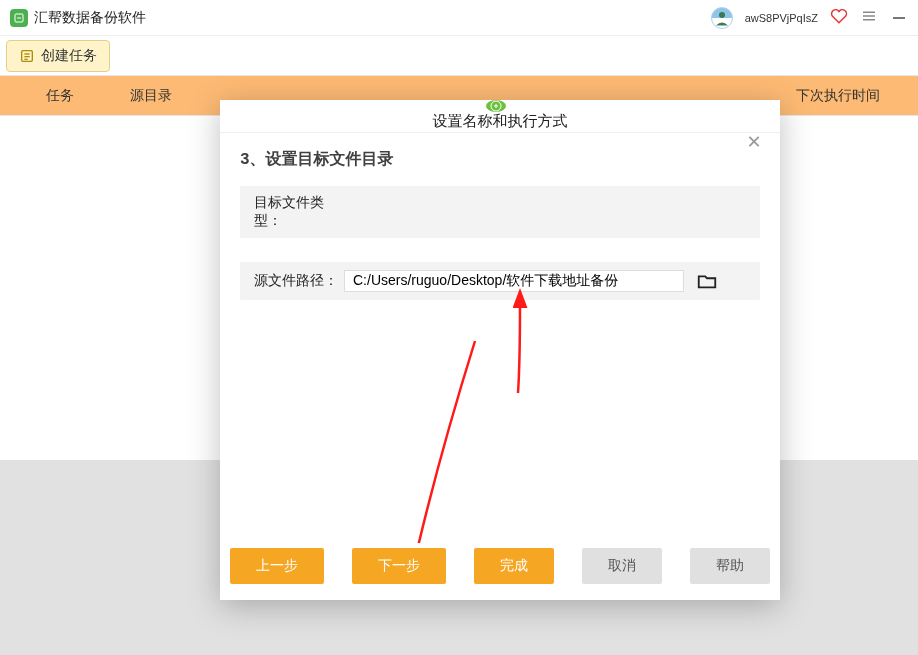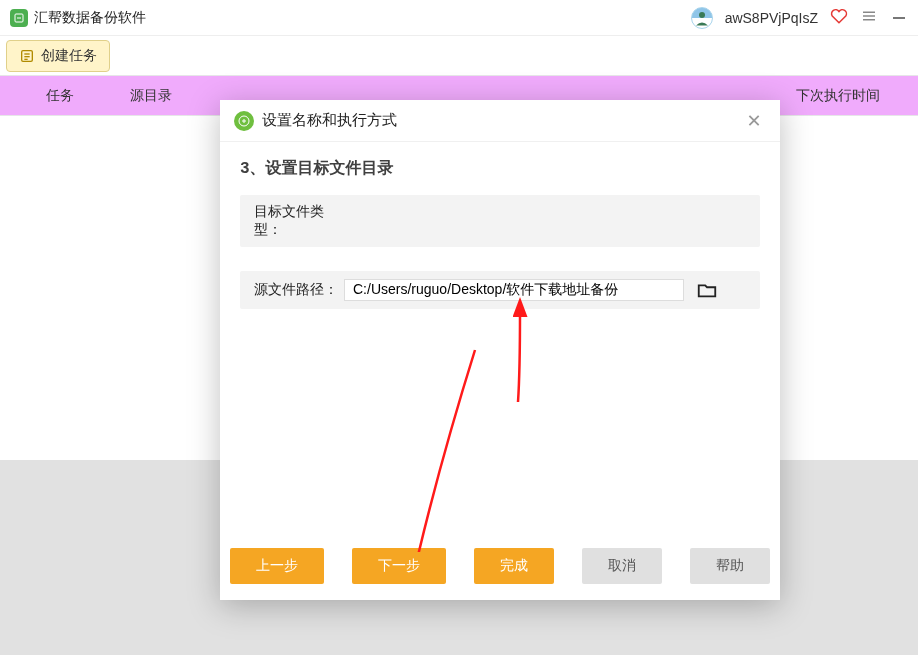--- a/index.html
+++ b/index.html
@@ -38,21 +38,21 @@
       gap: 12px;
     }
     .avatar {
       width: 22px; height: 22px;
       border-radius: 50%;
       background: linear-gradient(#8fc5e8 50%, #fff 50%);
       border: 1px solid #a8d4ec;
       display: flex; align-items: center; justify-content: center;
       overflow: hidden;
     }
-    .username { font-size: 14px; color: #333; }
+    .username { font-size: 11px; color: #333; }
     .heart-icon { width: 18px; height: 18px; color: #e53935; }
     .menu-icon, .min-icon { width: 18px; height: 18px; color: #777; cursor: pointer; }
     .min-dash { width: 12px; height: 2px; background: #777; }
 
     
     .toolbar {
       height: 40px;
       background: #fff;
       border-bottom: 1px solid #e6e6e8;
       display: flex;
@@ -70,21 +70,21 @@
       font-size: 14px;
       color: #333;
       cursor: pointer;
       text-align: right;
     }
     .create-btn svg { width: 16px; height: 16px; }
 
     
     .table-hdr {
       height: 40px;
-      background: #f0abfc;
+      background: #fdba74;
       border-bottom: 1px solid #e6e6e8;
       display: flex;
       align-items: center;
       font-size: 14px;
       color: #333;
     }
     .col-task { width: 120px; text-align: center; }
     .col-src  { width: 250px; padding-left: 10px; }
     .col-next { margin-left: auto; width: 160px; text-align: center; }
 
@@ -109,25 +109,26 @@
     .modal {
       position: absolute;
       left: 220px; top: 100px;
       width: 560px; height: 500px;
       background: #fff;
       box-shadow: 0 6px 30px rgba(0,0,0,0.25);
       display: flex;
       flex-direction: column;
     }
     .modal-hdr {
-      height: 42px;
+      height: 33px;
       display: flex;
       align-items: center;
       padding: 0 14px;
       border-bottom: 1px solid #f0f0f0;
+      flex-direction: column;
     }
     .modal-icon {
       width: 20px; height: 20px;
       background: #6fbf3f;
       border-radius: 50%;
       margin-right: 8px;
       display: flex; align-items: center; justify-content: center;
       color: #fff;
       font-size: 11px;
     }

